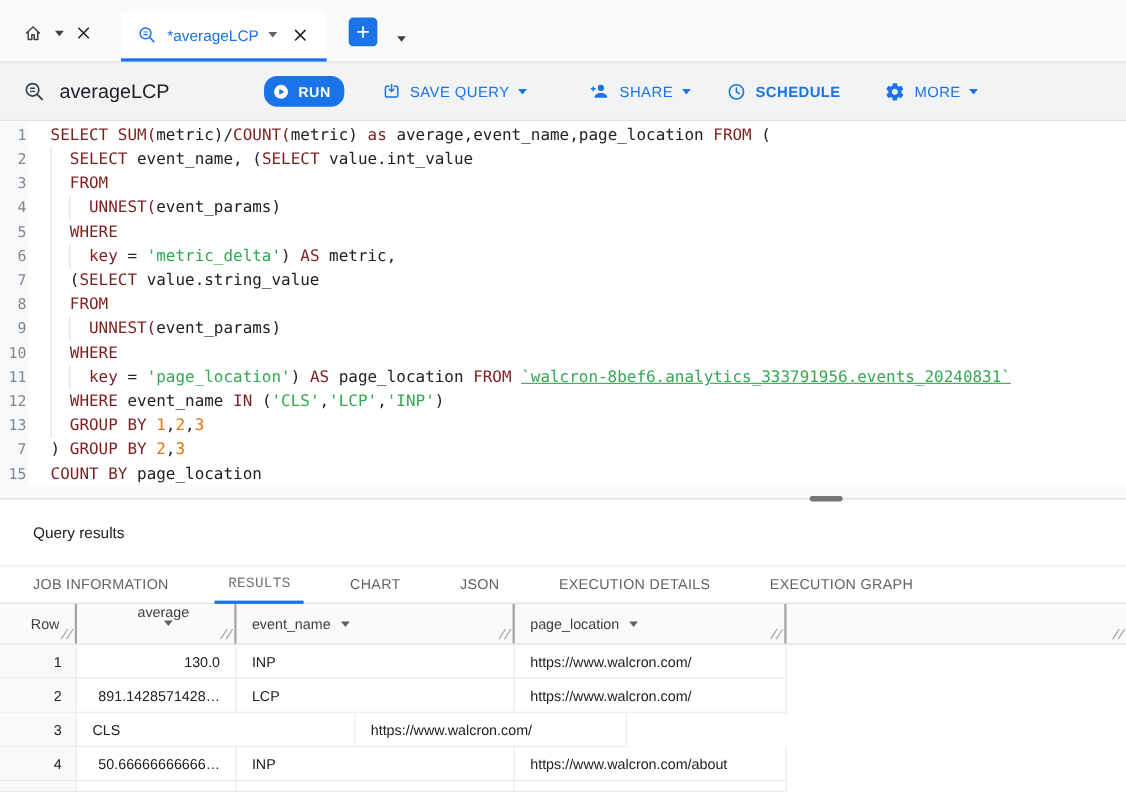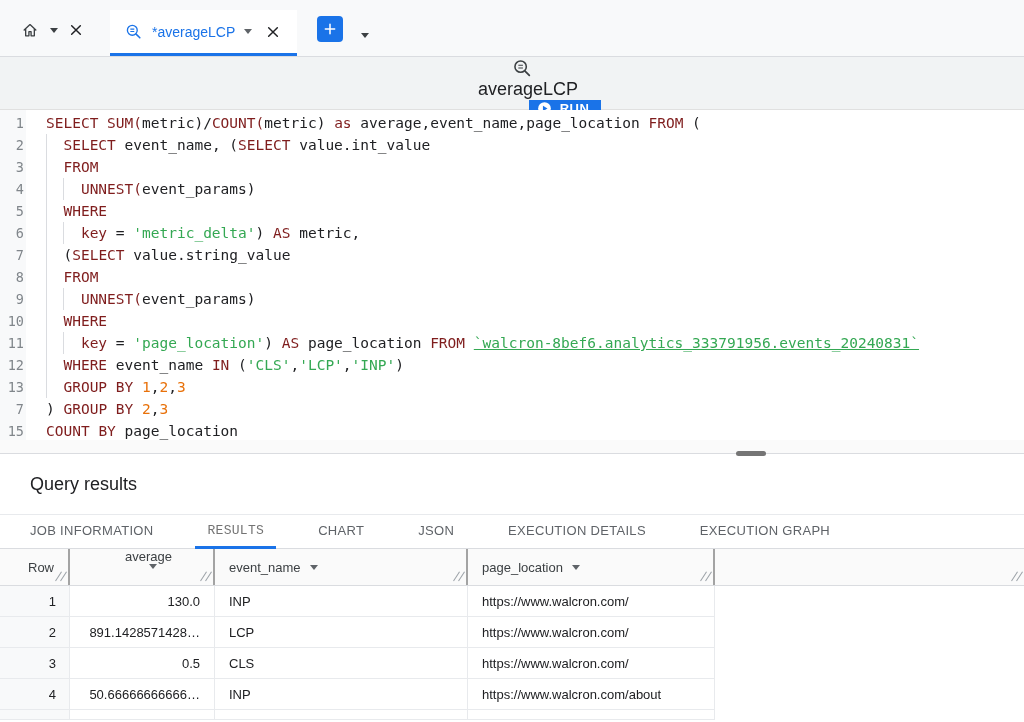--- a/index.html
+++ b/index.html
@@ -18,25 +18,25 @@
   .qtab { height:46px; background:#fff; border-bottom:3px solid #1a73e8; display:flex;
     align-items:center; padding:0 16px 0 14px; gap:9px; margin-left:8px; }
   .qtab .tab-title { color:#1a73e8; font-size:14px; }
   .qtab .caret { color:#5f6368; }
   .newtab-btn { width:26px; height:26px; border-radius:4px; background:#1a73e8; display:flex;
     align-items:center; justify-content:center; margin:0 12px 14px 20px; cursor:pointer; }
   .tabstrip-caret { margin:0 0 18px 6px; color:#3c4043; }
 
   
   .toolbar { height:53px; background:#f1f3f4; border-bottom:1px solid #e0e0e0;
-    display:flex; align-items:center; padding-left:20px;flex-direction:column; }
+    display:flex; align-items:center; padding-left:20px; }
   .toolbar .query-icon { color:#3c4043; }
   .qtitle { font-size:18px; color:#202124; margin-left:12px; }
   .run-btn { margin-left:86px; height:28px; background:#1a73e8; color:#fff; border:none;
-    border-radius:0; display:flex; align-items:center; gap:7px; padding:0 12px 0 7px;
+    border-radius:12px; display:flex; align-items:center; gap:7px; padding:0 12px 0 7px;
     font-size:13px; font-weight:700; letter-spacing:.5px; cursor:pointer;
     font-family:"Liberation Sans", sans-serif; }
   .tool-btn { display:flex; align-items:center; gap:8px; color:#1a73e8; font-size:13.5px;
     font-weight:500; letter-spacing:.4px; cursor:pointer; background:none; border:none;
     font-family:"Liberation Sans", sans-serif; }
   .tool-btn .caret { color:#1a73e8; }
   .m-save { margin-left:34px; } .m-share { margin-left:56px; }
   .m-sched { margin-left:32px;font-weight:bold; } .m-more { margin-left:40px; }
   .gear-glyph { font-size:19px; line-height:1; }
 
@@ -52,21 +52,21 @@
   .tok-str { color:#34a853; } .tok-num { color:#e8710a; }
   .tok-ref { color:#34a853; text-decoration:underline; cursor:pointer; }
 
   
   .splitter { height:14px; background:#fafafa; border-bottom:1px solid #dadce0; position:relative; }
   .drag-handle { position:absolute; left:736px; bottom:-3px; width:30px; height:5px;
     border-radius:3px; background:#757575; cursor:row-resize; }
 
   
   .results-header { height:60px; display:flex; align-items:center; padding-left:30px; background:#fff; }
-  .results-title { font-size:18px; color:#202124; }
+  .results-title { font-size:14px; color:#202124; }
   .rtabs { display:flex; align-items:stretch; height:35px; border-top:1px solid #e8eaed;
     border-bottom:1px solid #dadce0; padding-left:18px; background:#fff; }
   .rtab { padding:0 12px; margin-right:30px; font-size:13px; font-weight:500; letter-spacing:.3px;
     color:#5f6368; display:flex; align-items:center; border-bottom:3px solid transparent;
     margin-bottom:-1px; cursor:pointer; white-space:nowrap; }
   .rtab.active { color:#737373; border-bottom-color:#1a73e8;font-family:Liberation Mono, monospace; }
 
   
   .thead { display:flex; height:37px; background:#fafafa; border-bottom:1px solid #dadce0; }
   .th { position:relative; display:flex; align-items:center; font-size:13px; color:#3c4043;
@@ -313,21 +313,20 @@
         <div class="td" style="width: 247px;">https://www.walcron.com/</div>
       </div>
       <div class="tr">
         <div class="td td-rownum" style="width: 70px;">2</div>
         <div class="td td-num" style="width: 145px;">891.1428571428…</div>
         <div class="td" style="width: 253px;">LCP</div>
         <div class="td" style="width: 247px;">https://www.walcron.com/</div>
       </div>
       <div class="tr">
         <div class="td td-rownum" style="width: 70px;">3</div>
-        <div class="td td-num" style="width: 145px;">0.5</div>
         <div class="td" style="width: 253px;">CLS</div>
         <div class="td" style="width: 247px;">https://www.walcron.com/</div>
       </div>
       <div class="tr">
         <div class="td td-rownum" style="width: 70px;">4</div>
         <div class="td td-num" style="width: 145px;">50.66666666666…</div>
         <div class="td" style="width: 253px;">INP</div>
         <div class="td" style="width: 247px;">https://www.walcron.com/about</div>
       </div>
       <div class="tr partial">

